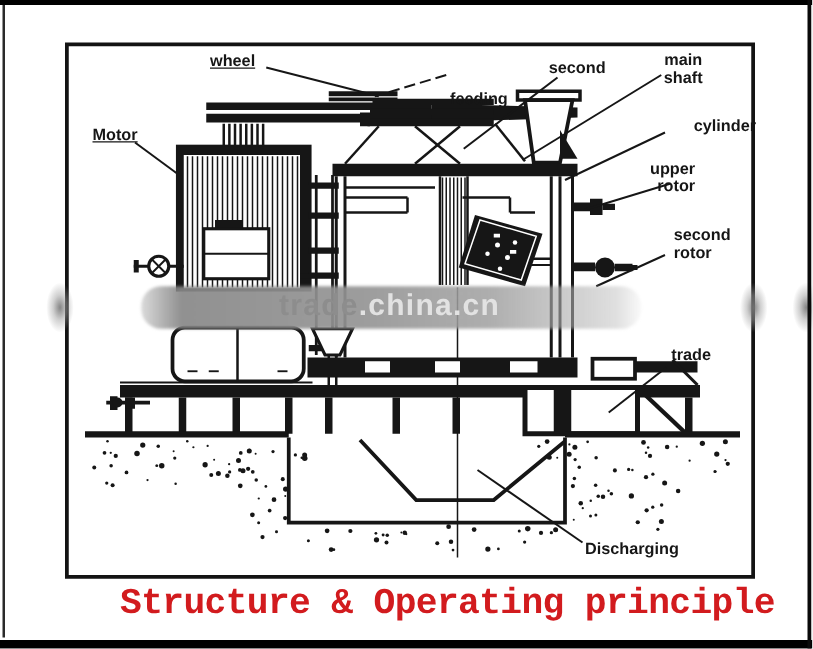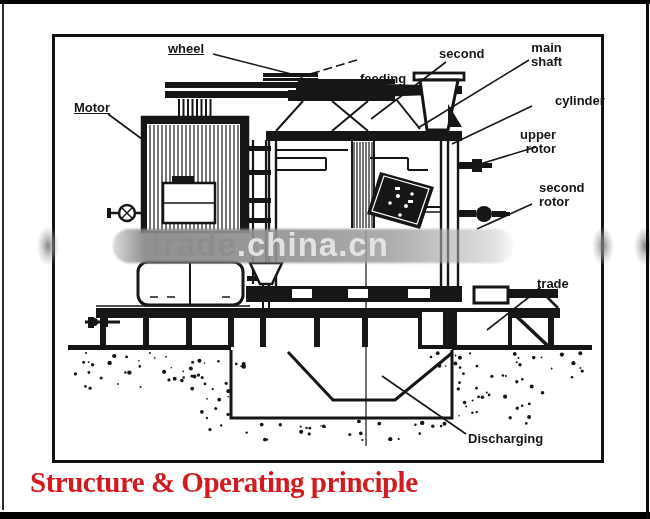--- a/index.html
+++ b/index.html
@@ -17,24 +17,24 @@
          color:#161616;white-space:pre-line;letter-spacing:0;}
   
   .wm-band{position:absolute;left:113px;top:229px;width:400px;height:34px;border-radius:16px;
          background:linear-gradient(90deg,rgba(150,150,150,0.35) 0%,rgba(135,135,135,0.92) 8%,
             rgba(148,148,148,0.92) 45%,rgba(160,160,160,0.85) 70%,rgba(185,185,185,0.45) 95%,
             rgba(200,200,200,0.1) 100%);
          filter:blur(1.2px);}
   .wm-blob{position:absolute;width:22px;height:40px;border-radius:50%;
          background:radial-gradient(closest-side,rgba(120,120,120,0.9),rgba(160,160,160,0.5),rgba(255,255,255,0));}
   .wm-text{position:absolute;left:140px;top:226px;width:260px;height:38px;
-         font-size:33px;font-weight:bold;letter-spacing:1px;line-height:38px;text-align:center;
+         font-size:24px;font-weight:bold;letter-spacing:1px;line-height:38px;text-align:right;
          filter:blur(0.6px);}
-  .caption{position:absolute;left:30px;top:466px;width:590px;text-align:left;
-         font-family:Liberation Serif, serif;font-weight:bold;font-size:29px;letter-spacing:-0.5px;}
+  .caption{position:absolute;left:30px;top:466px;width:590px;text-align:right;
+         font-family:Liberation Mono, monospace;font-weight:bold;font-size:29px;letter-spacing:-0.5px;}
 </style>
 </head>
 <body>
 
 <div class="stage">
 
   <svg class="drawing" viewBox="0 0 650 519" stroke-linecap="butt">
     <g stroke="#161616" fill="none">
 
       <g>

